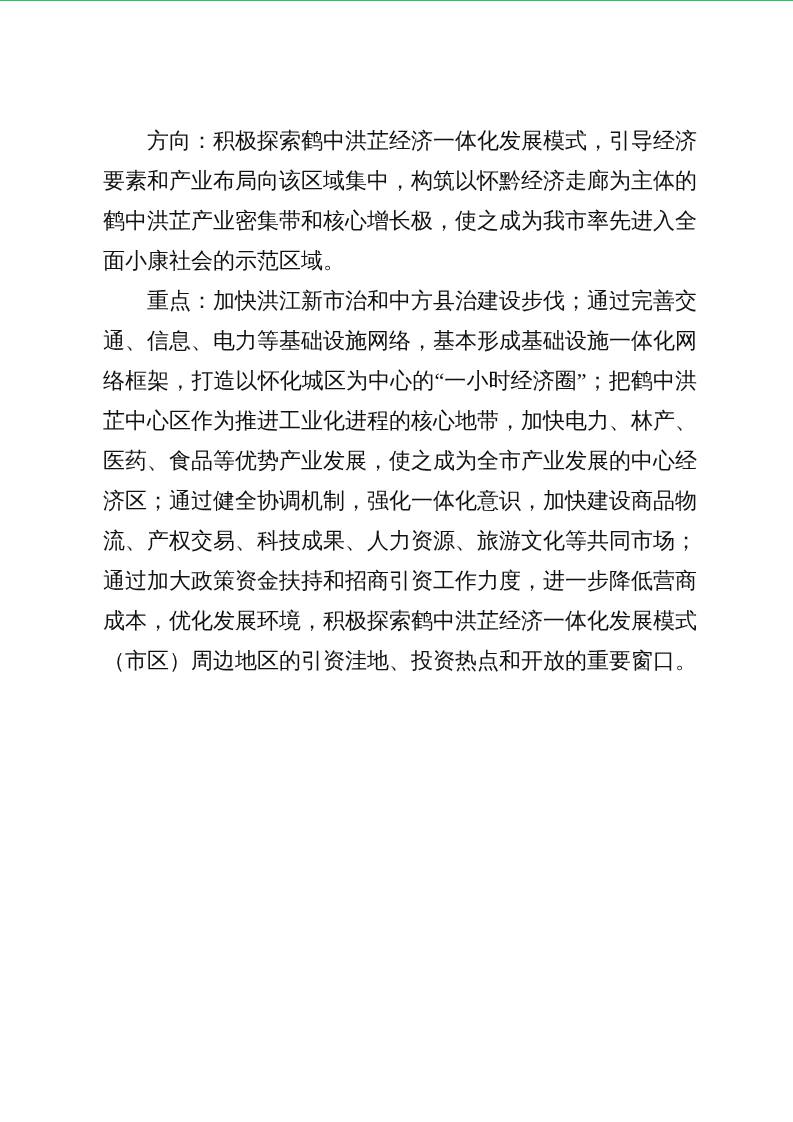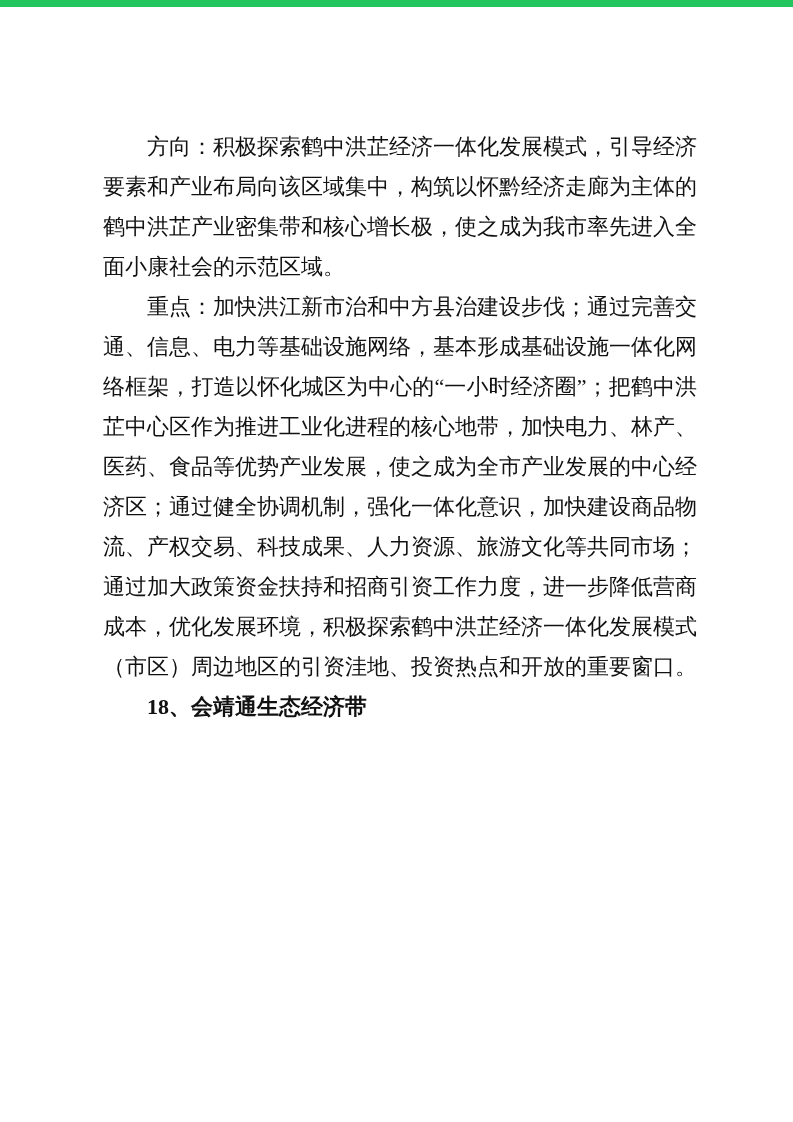--- a/index.html
+++ b/index.html
@@ -6,21 +6,21 @@
     margin: 0;
     padding: 0;
     background: #ffffff;
   }
   .page {
     position: relative;
     width: 793px;
     height: 900px;
     background: #ffffff;
     box-sizing: border-box;
-    border-top: 7px solid #22c55e;
+    border-top: 1px solid #22c55e;
     font-family: "Liberation Serif", "DejaVu Serif", serif;
     color: #111111;
     overflow: hidden;
   }
   .content {
     position: absolute;
     left: 103px;
     top: 120px;
     width: 594px;
   }
@@ -54,18 +54,17 @@
     color: #4d7c0f;
   }
 </style>
 </head>
 <body>
 
 <div class="page">
   <div class="content">
     <p class="para">方向：积极探索鹤中洪芷经济一体化发展模式，引导经济要素和产业布局向该区域集中，构筑以怀黔经济走廊为主体的鹤中洪芷产业密集带和核心增长极，使之成为我市率先进入全面小康社会的示范区域。</p>
     <p class="para">重点：加快洪江新市治和中方县治建设步伐；通过完善交通、信息、电力等基础设施网络，基本形成基础设施一体化网络框架，打造以怀化城区为中心的“一小时经济圈”；把鹤中洪芷中心区作为推进工业化进程的核心地带，加快电力、林产、医药、食品等优势产业发展，使之成为全市产业发展的中心经济区；通过健全协调机制，强化一体化意识，加快建设商品物流、产权交易、科技成果、人力资源、旅游文化等共同市场；通过加大政策资金扶持和招商引资工作力度，进一步降低营商成本，优化发展环境，积极探索鹤中洪芷经济一体化发展模式（市区）周边地区的引资洼地、投资热点和开放的重要窗口。</p>
-    <h3 class="heading">18、会靖通生态经济带</h3>
   </div>
   <div class="footer">
     <span class="pagenum">27</span>
   </div>
 </div>
 
 </body></html>

